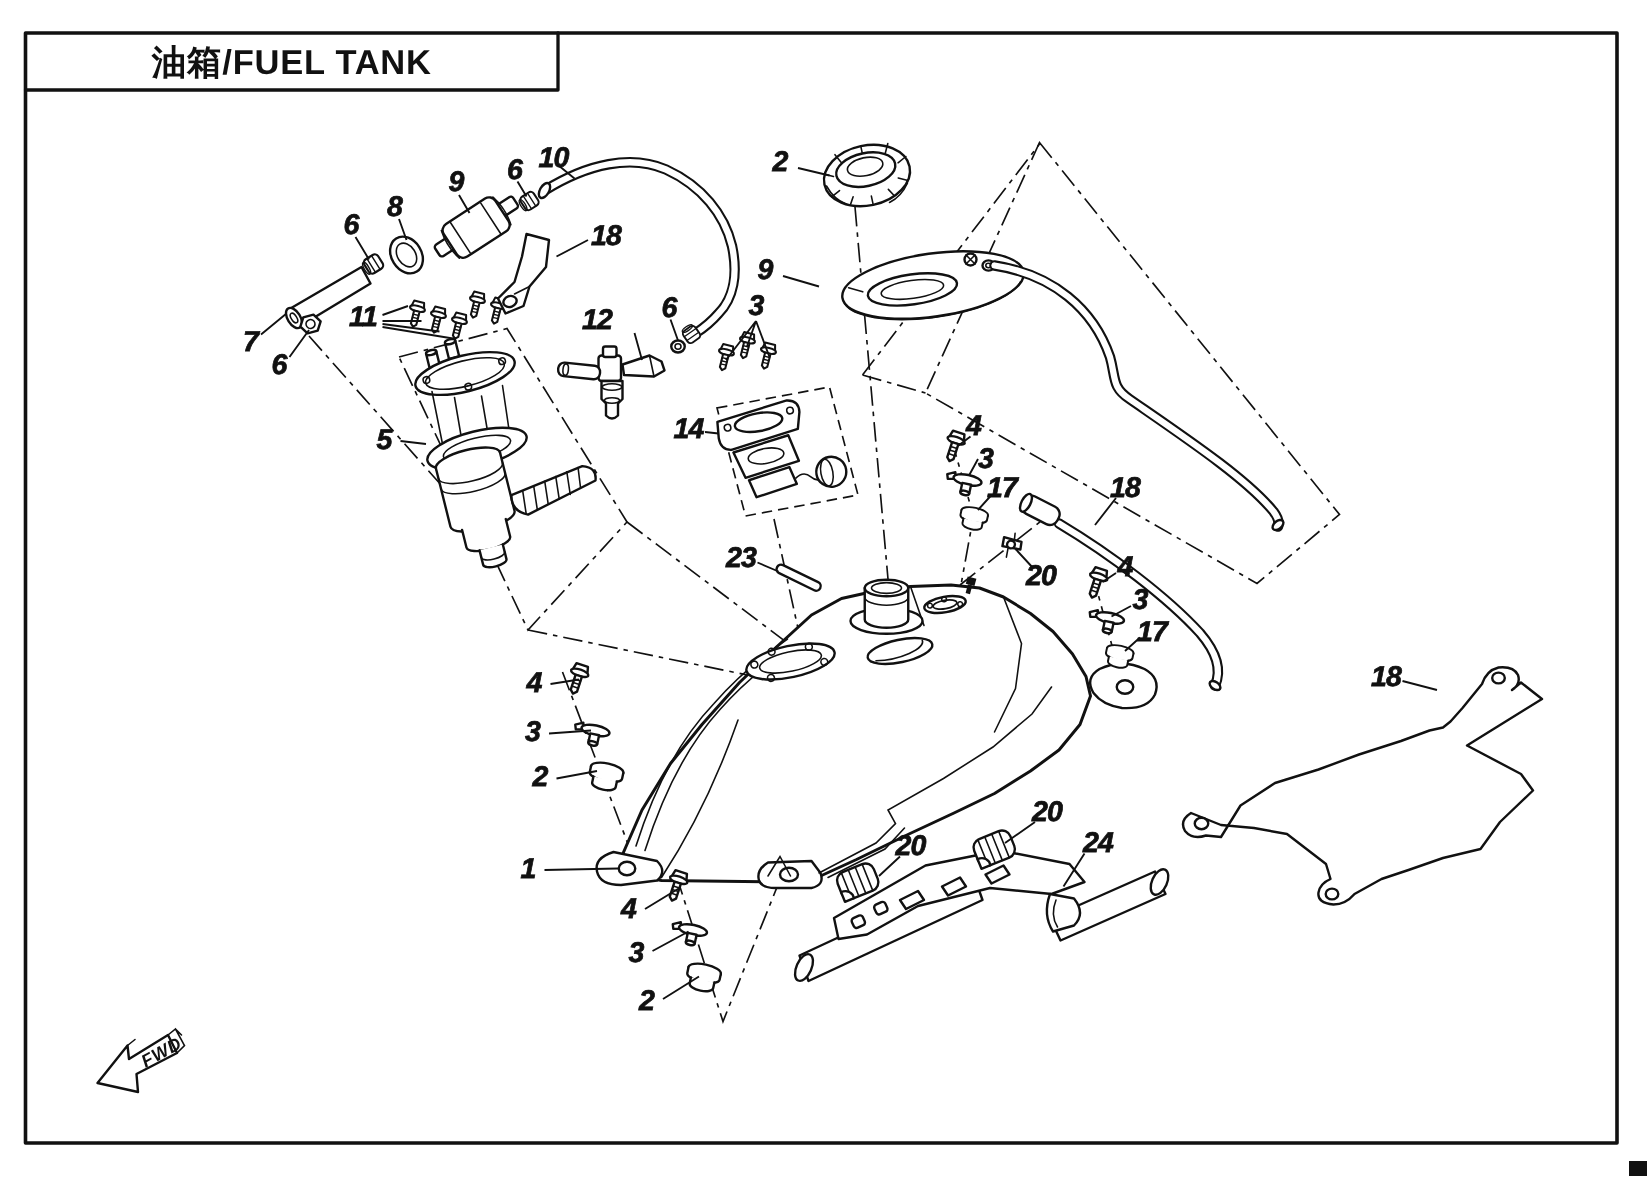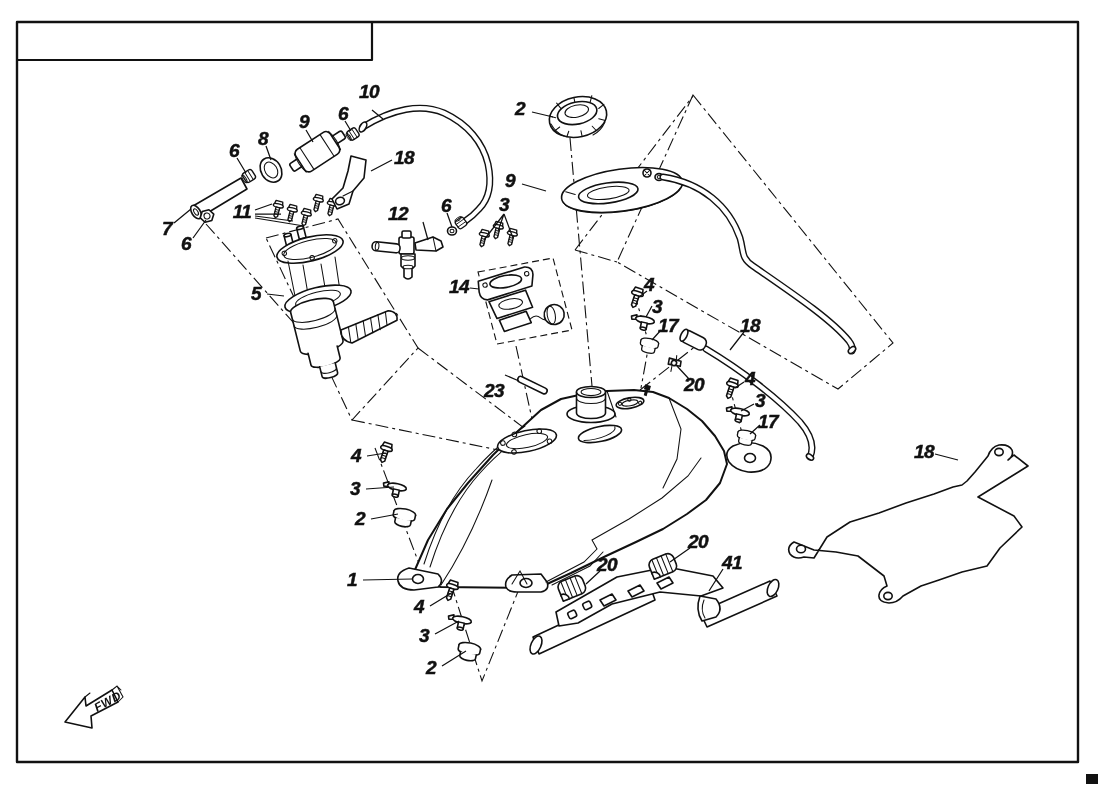--- a/index.html
+++ b/index.html
@@ -328,53 +328,56 @@
     <path class="lead" d="M255,210 L272,204 M255,214 L281,214 M255,216 L293,221 M255,218 L304,226"></path>
     <path class="lead" d="M392,160 L371,171 M423,222 L428,240 M447,213 L452,227"></path>
     <path class="lead" d="M504,214 L484,240 M504,214 L498,231 M504,214 L513,238"></path>
     <path class="lead" d="M470,288 L479,289 M522,184 L546,191 M532,112 L553,117"></path>
     <path class="lead" d="M647,291 L639,297 M652,306 L646,317 M661,330 L652,340"></path>
     <path class="lead" d="M744,332 L730,350 M689,379 L677,366 M744,382 L735,388 M754,404 L741,411 M760,425 L750,434"></path>
     <path class="lead" d="M505,375 L519,381 M935,454 L958,460 M600,571 L586,584 M690,548 L670,562 M723,569 L709,591"></path>
   </g>
 </svg>
 
+<div class="titlebox">
+  <span>油箱/FUEL TANK</span>
+</div>
 
 <div>
   <span class="co" style="left:352px;top:580px">1</span>
   <span class="co" style="left:360px;top:519px">2</span>
   <span class="co" style="left:355px;top:489px">3</span>
   <span class="co" style="left:356px;top:456px">4</span>
   <span class="co" style="left:419px;top:607px">4</span>
   <span class="co" style="left:424px;top:636px">3</span>
   <span class="co" style="left:431px;top:668px">2</span>
   <span class="co" style="left:256px;top:294px">5</span>
   <span class="co" style="left:186px;top:244px">6</span>
   <span class="co" style="left:167px;top:229px">7</span>
   <span class="co" style="left:263px;top:139px">8</span>
   <span class="co" style="left:304px;top:122px">9</span>
   <span class="co" style="left:234px;top:151px">6</span>
   <span class="co" style="left:343px;top:114px">6</span>
-  <span class="co" style="left:369px;top:92px">10</span>
+  <span class="co" style="left:369px;top:106px">10</span>
   <span class="co" style="left:242px;top:212px">11</span>
   <span class="co" style="left:404px;top:158px">18</span>
   <span class="co" style="left:398px;top:214px">12</span>
   <span class="co" style="left:446px;top:206px">6</span>
   <span class="co" style="left:504px;top:205px">3</span>
   <span class="co" style="left:459px;top:287px">14</span>
   <span class="co" style="left:510px;top:181px">9</span>
   <span class="co" style="left:520px;top:109px">2</span>
   <span class="co" style="left:649px;top:285px">4</span>
   <span class="co" style="left:657px;top:307px">3</span>
   <span class="co" style="left:668px;top:326px">17</span>
   <span class="co" style="left:750px;top:326px">18</span>
   <span class="co" style="left:694px;top:385px">20</span>
   <span class="co" style="left:750px;top:379px">4</span>
   <span class="co" style="left:760px;top:401px">3</span>
   <span class="co" style="left:768px;top:422px">17</span>
-  <span class="co" style="left:494px;top:391px">23</span>
+  <span class="co" style="left:494px;top:373px">23</span>
   <span class="co" style="left:924px;top:452px">18</span>
   <span class="co" style="left:607px;top:565px">20</span>
   <span class="co" style="left:698px;top:542px">20</span>
-  <span class="co" style="left:732px;top:563px">41</span>
+  <span class="co" style="left:732px;top:563px">24</span>
 </div>
 
 </div>
 
 </body></html>

